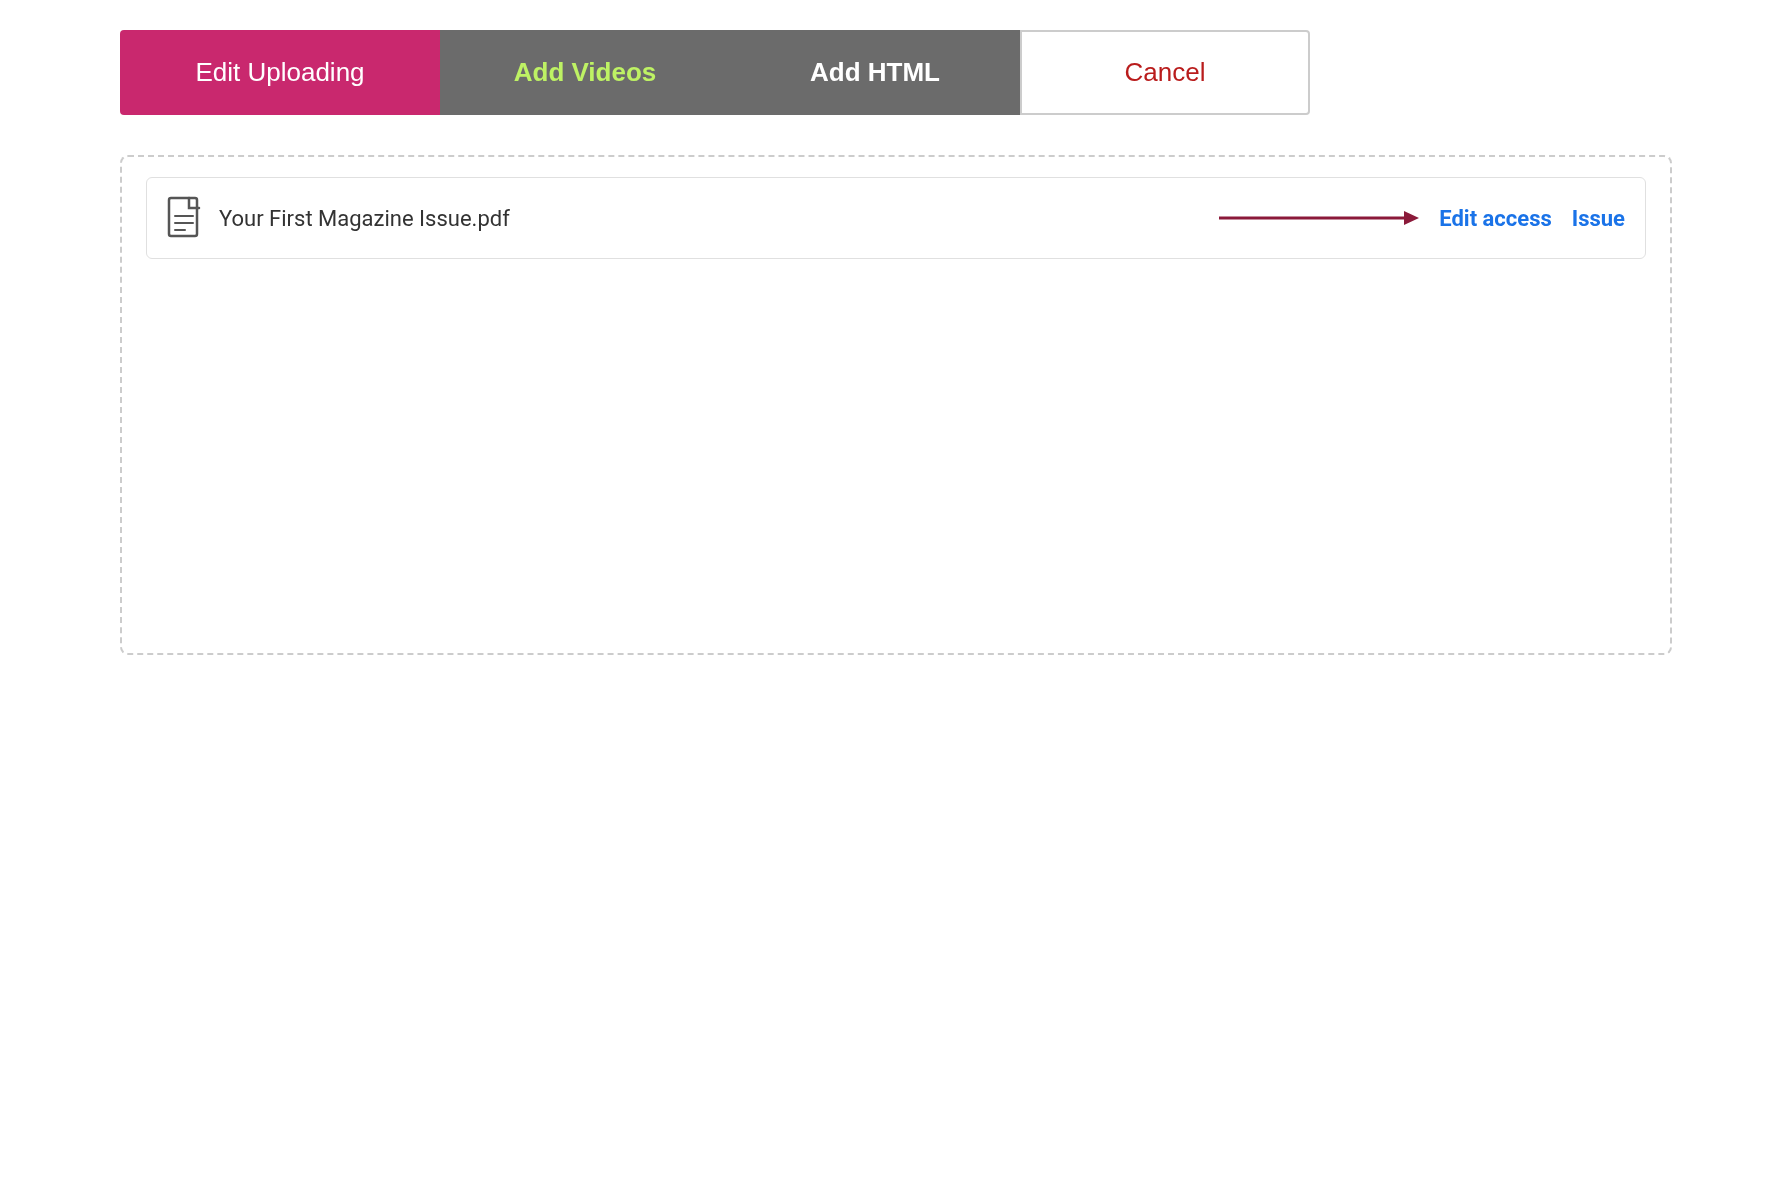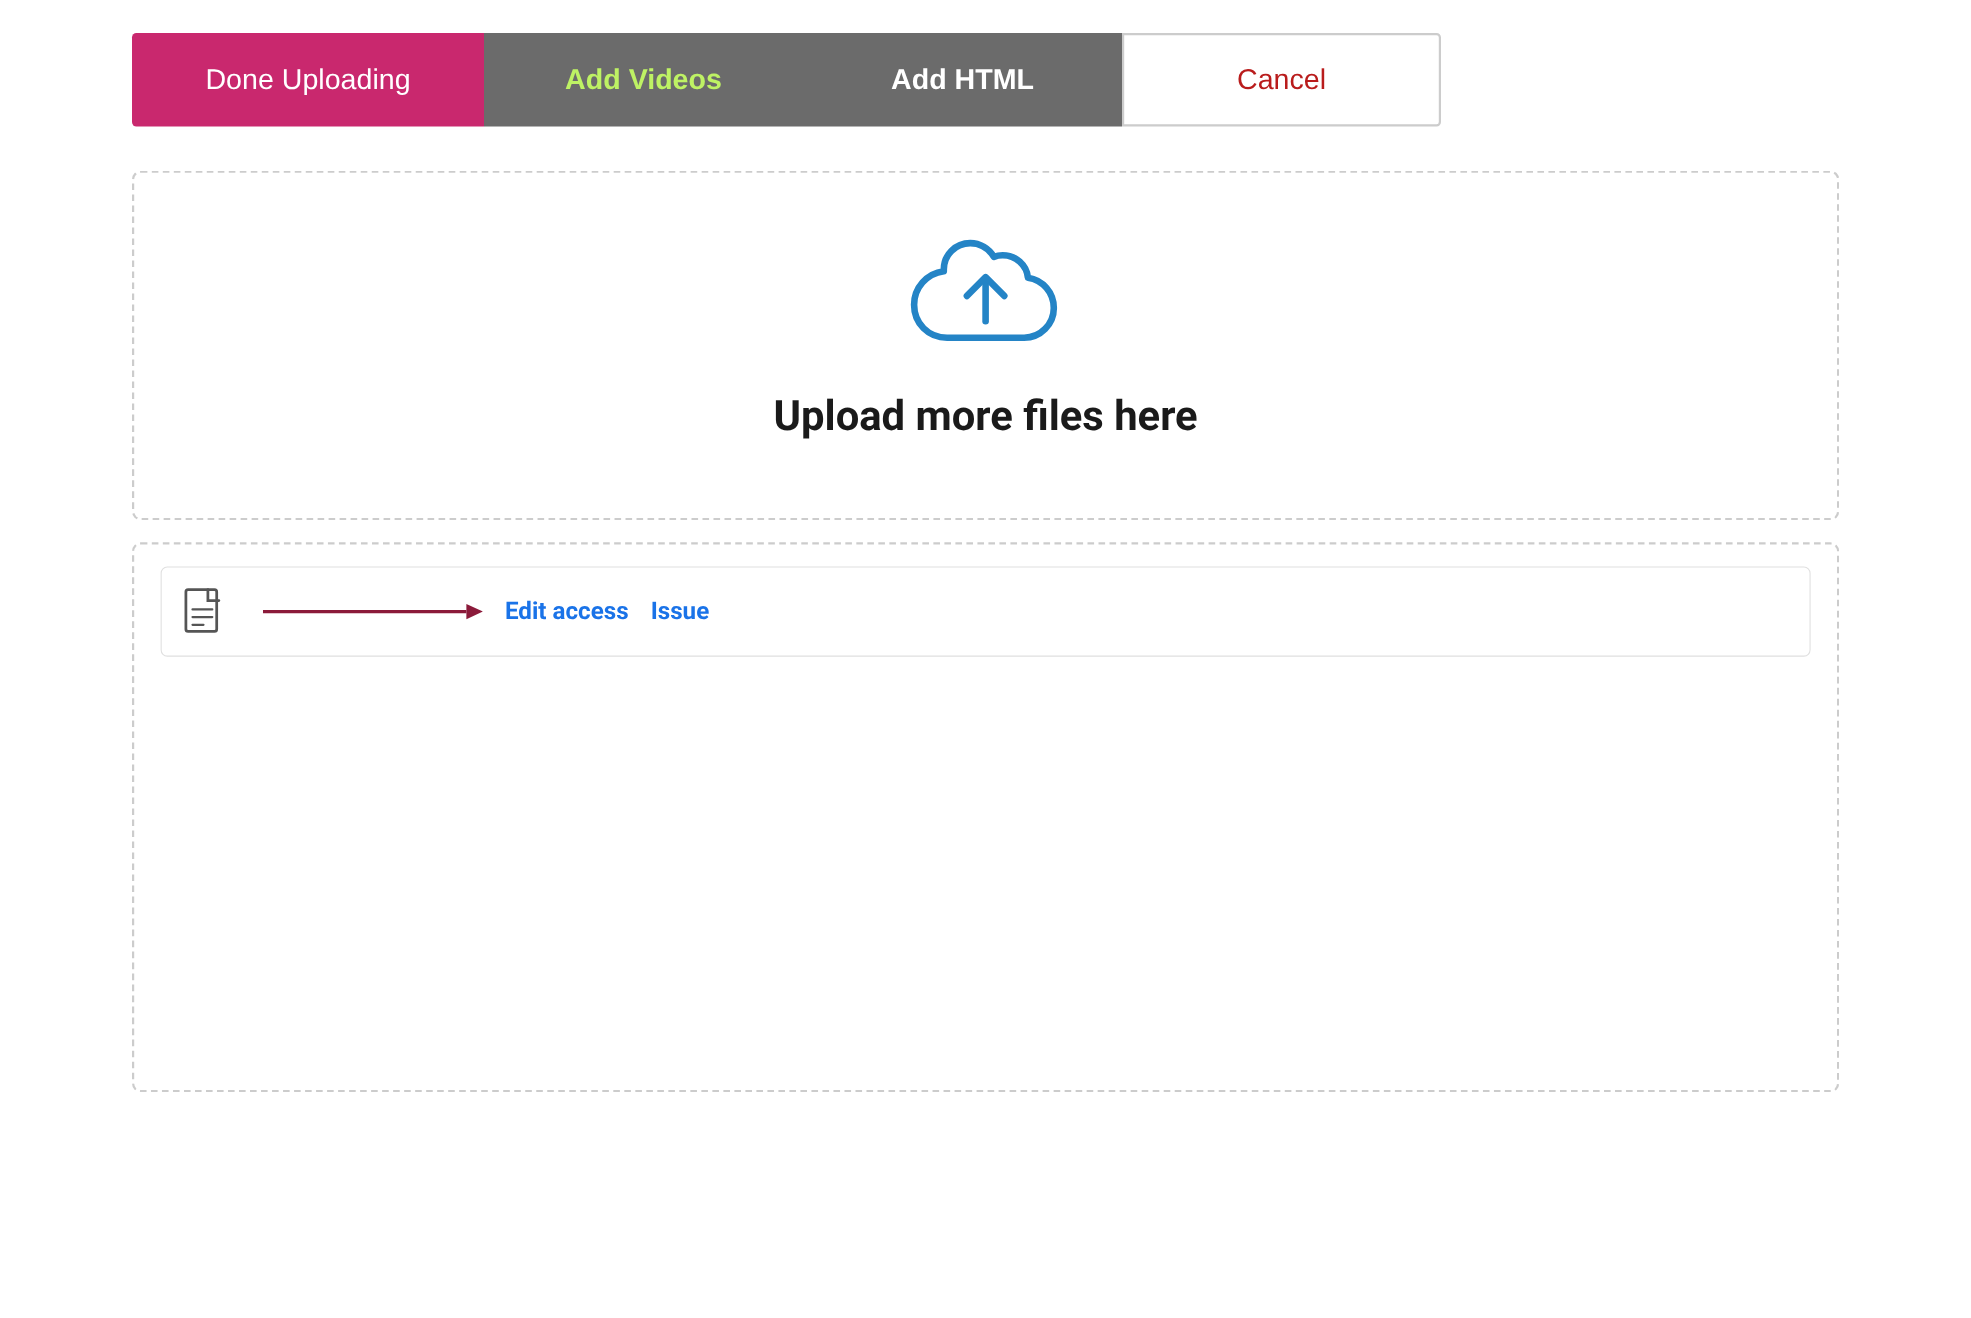--- a/index.html
+++ b/index.html
@@ -145,50 +145,40 @@
       text-decoration: none;
       cursor: pointer;
     }
   </style>
 </head>
 <body>
 
 <div class="page-wrapper">
 
   <div class="toolbar">
-    <button class="toolbar-btn btn-done">Done Uploading</button>
+    <button class="toolbar-btn btn-done">Edit Uploading</button>
     <button class="toolbar-btn btn-add-videos">Add Videos</button>
     <button class="toolbar-btn btn-add-html">Add HTML</button>
     <button class="toolbar-btn btn-cancel">Cancel</button>
   </div>
 
-  <div class="upload-zone">
-    <svg class="cloud-upload-icon" viewBox="0 0 140 110" fill="none" xmlns="http://www.w3.org/2000/svg">
-
-      <path d="M105 90H35C18 90 5 77 5 60C5 44.5 16.5 31.5 32 29.5C32 29 32 28.5 32 28C32 14.7 42.7 4 56 4C65 4 73 9 77.5 16.5C80 15.5 82.7 15 85.5 15C97.5 15 107.5 24 108.5 35.5C122 37.5 132 49 132 63C132 77.7 120 90 105 90Z" stroke="#2484c6" stroke-width="6" fill="none" stroke-linejoin="round"></path>
-
-      <line x1="70" y1="75" x2="70" y2="38" stroke="#2484c6" stroke-width="6" stroke-linecap="round"></line>
-
-      <polyline points="53,52 70,35 87,52" stroke="#2484c6" stroke-width="6" fill="none" stroke-linecap="round" stroke-linejoin="round"></polyline>
-    </svg>
-    <span class="upload-text">Upload more files here</span>
-  </div>
 
   <div class="files-zone">
 
     <div class="file-item">
 
       <svg class="file-icon" viewBox="0 0 36 44" fill="none" xmlns="http://www.w3.org/2000/svg">
         <rect x="2" y="2" width="28" height="38" rx="2" stroke="#555555" stroke-width="2.5" fill="white"></rect>
         <path d="M22 2V12H32" stroke="#555555" stroke-width="2.5" fill="none" stroke-linecap="round"></path>
         <line x1="8" y1="20" x2="26" y2="20" stroke="#555555" stroke-width="2" stroke-linecap="round"></line>
         <line x1="8" y1="27" x2="26" y2="27" stroke="#555555" stroke-width="2" stroke-linecap="round"></line>
         <line x1="8" y1="34" x2="18" y2="34" stroke="#555555" stroke-width="2" stroke-linecap="round"></line>
       </svg>
 
+      <span class="file-name">Your First Magazine Issue.pdf</span>
 
       <svg class="file-arrow" viewBox="0 0 200 24" fill="none" xmlns="http://www.w3.org/2000/svg">
         <line x1="0" y1="12" x2="185" y2="12" stroke="#8b1a3a" stroke-width="3"></line>
         <polygon points="185,5 200,12 185,19" fill="#8b1a3a"></polygon>
       </svg>
 
       <div class="file-actions">
         <a class="file-action-link" href="#">Edit access</a>
         <a class="file-action-link" href="#">Issue</a>
       </div>

